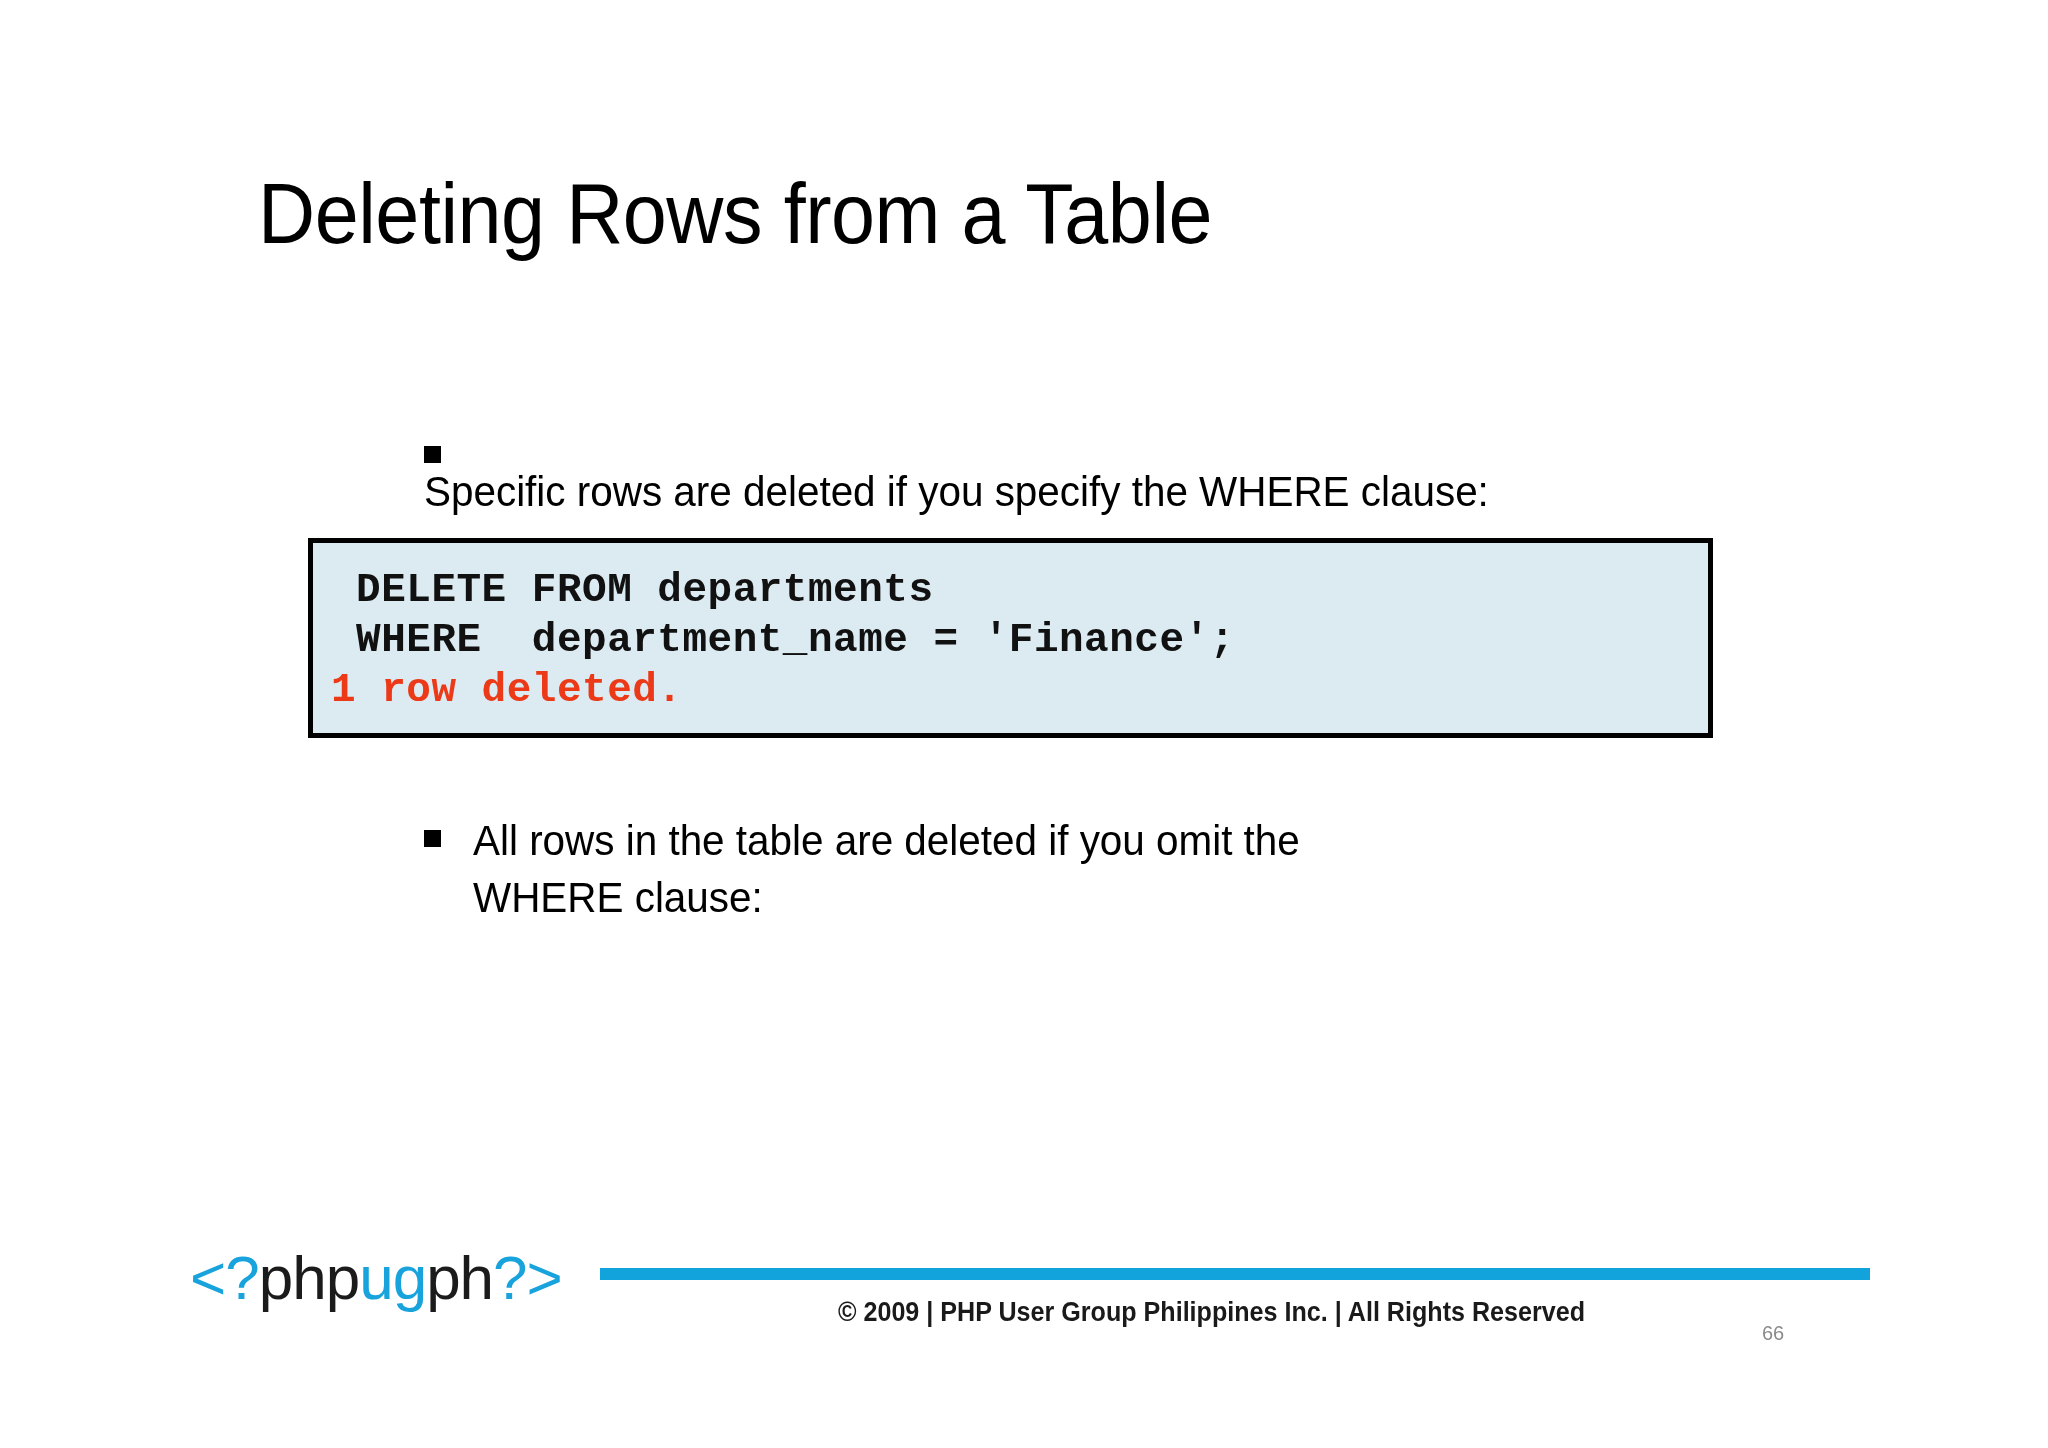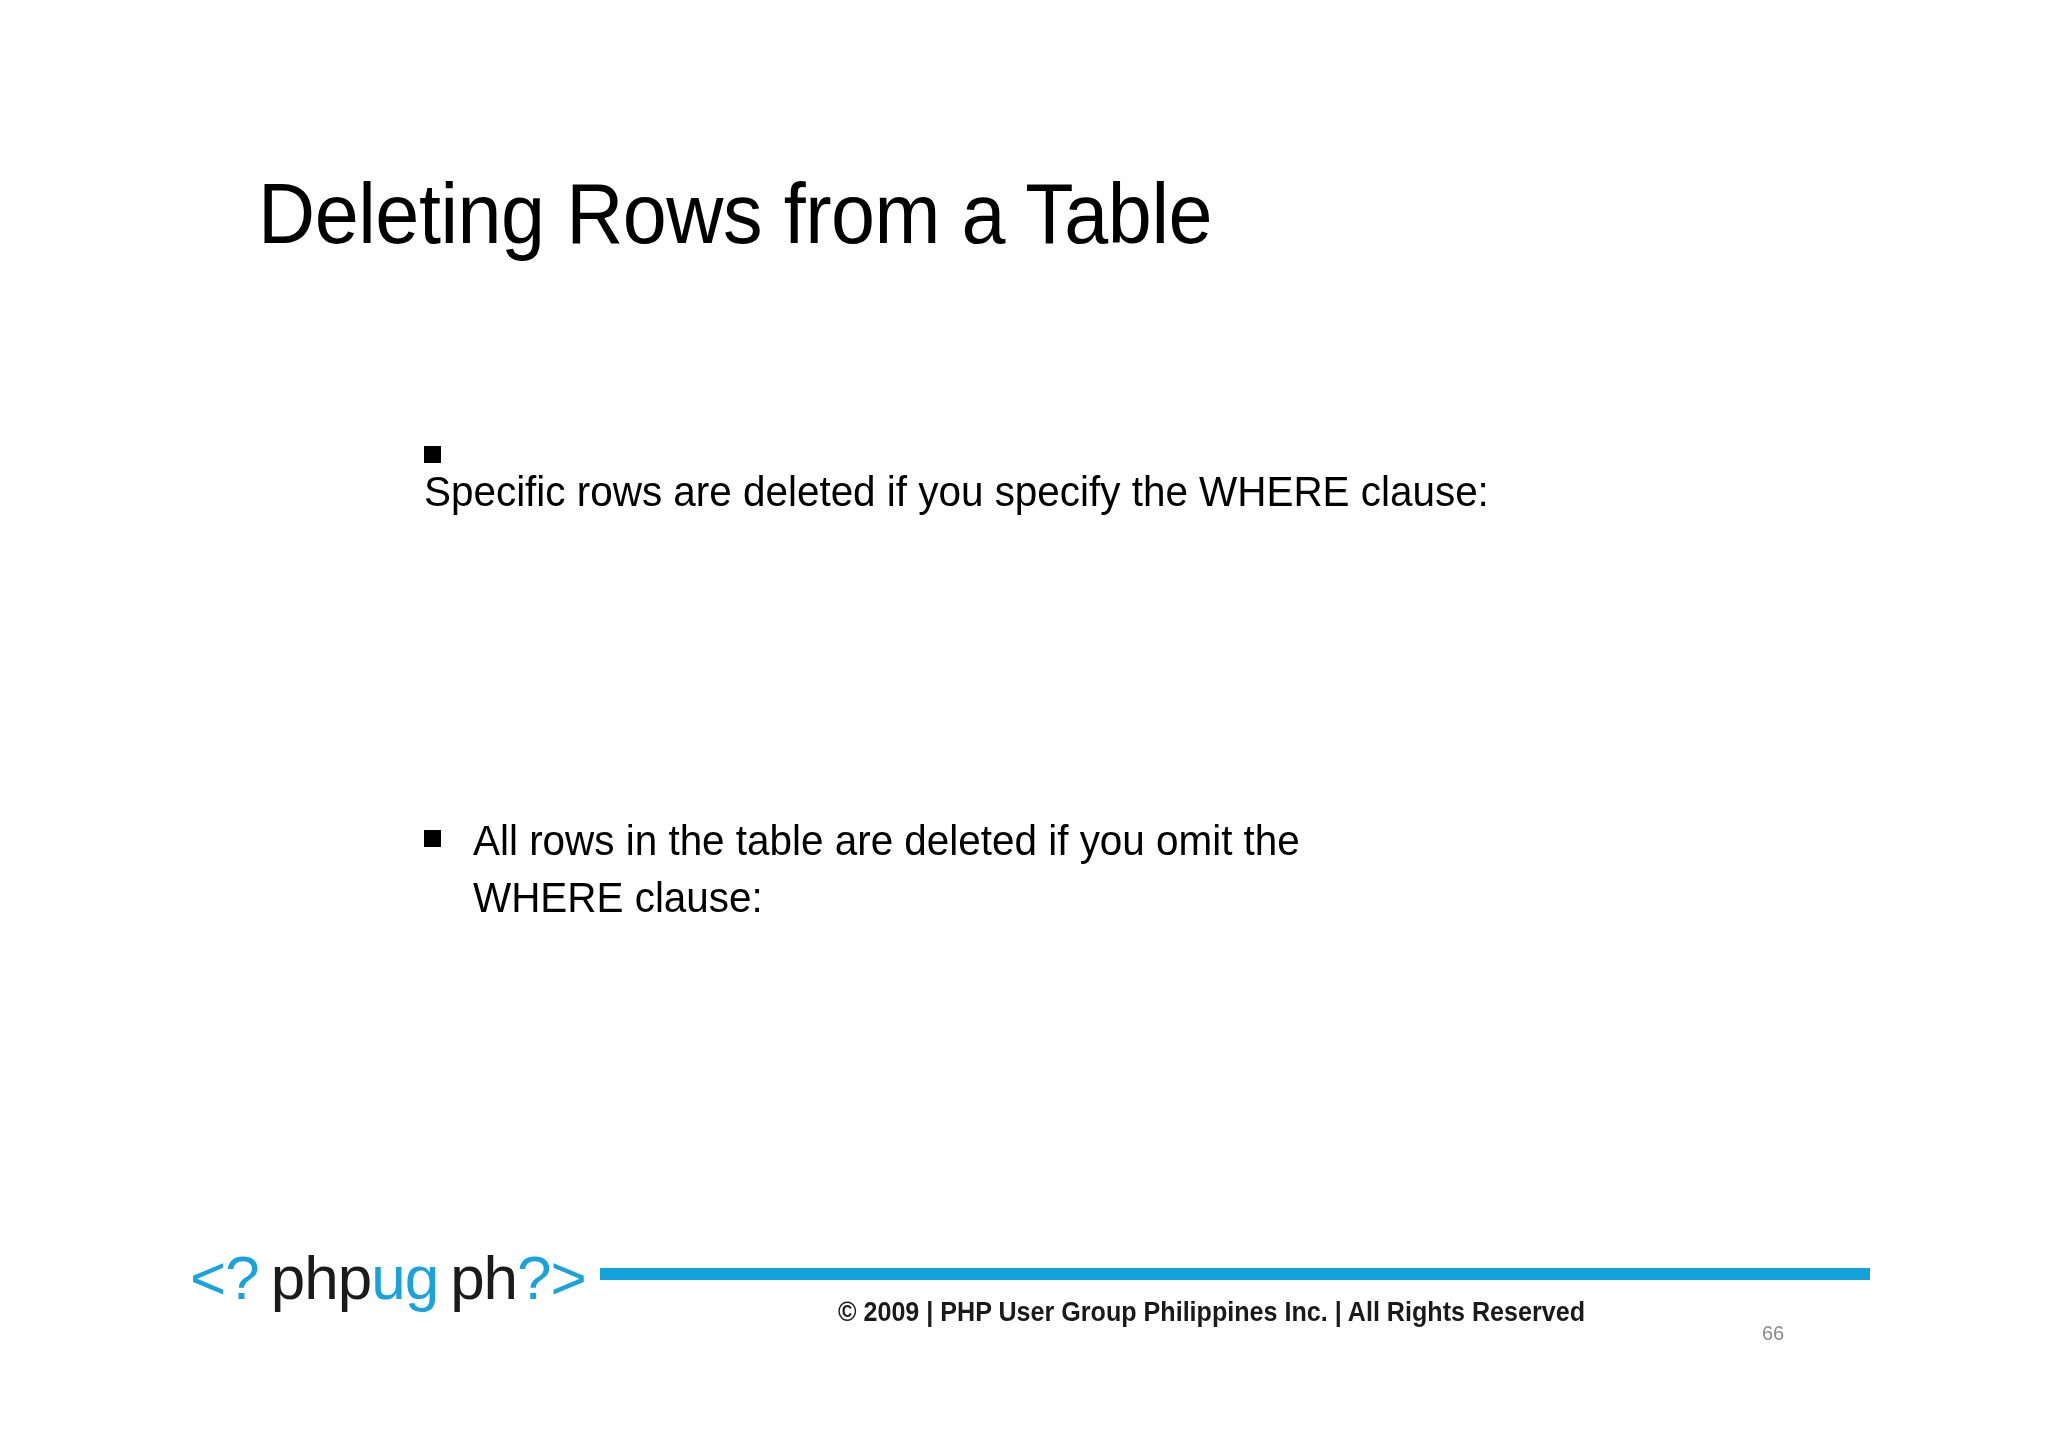--- a/index.html
+++ b/index.html
@@ -105,21 +105,21 @@
     position: absolute;
     left: 190px;
     top: 1242px;
     font-family: "Liberation Sans", sans-serif;
     font-size: 62px;
     font-weight: 400;
     white-space: nowrap;
     letter-spacing: -1px;
   }
   .logo-blue { color: #18a3dd; }
-  .logo-dark { color: #1b1b1b; margin-left: 12px; }
+  .logo-dark { color: #1b1b1b; }
 
   .footer-bar {
     position: absolute;
     left: 600px;
     top: 1268px;
     width: 1270px;
     height: 12px;
     background: #12a3dc;
   }
 
@@ -152,20 +152,25 @@
 
 <div class="slide">
 
   <div class="slide-title">Deleting Rows from a Table</div>
 
   <div class="bullet-row" id="bullet-1">
     <span class="bullet-marker"></span>
     <span class="bullet-text">Specific rows are deleted if you specify the WHERE clause:</span>
   </div>
 
+  <div class="code-box" id="code-box-1">
+    <div class="code-line"> DELETE FROM departments</div>
+    <div class="code-line"> WHERE  department_name = 'Finance';</div>
+    <div class="code-line result">1 row deleted.</div>
+  </div>
 
   <div class="bullet-row" id="bullet-2">
     <span class="bullet-marker"></span>
     <span class="bullet-text">All rows in the table are deleted if you omit the WHERE clause:</span>
   </div>
 
 
   <div class="footer-logo">
     <span class="logo-blue">&lt;?</span><span class="logo-dark">php</span><span class="logo-blue">ug</span><span class="logo-dark">ph</span><span class="logo-blue">?&gt;</span>
   </div>

